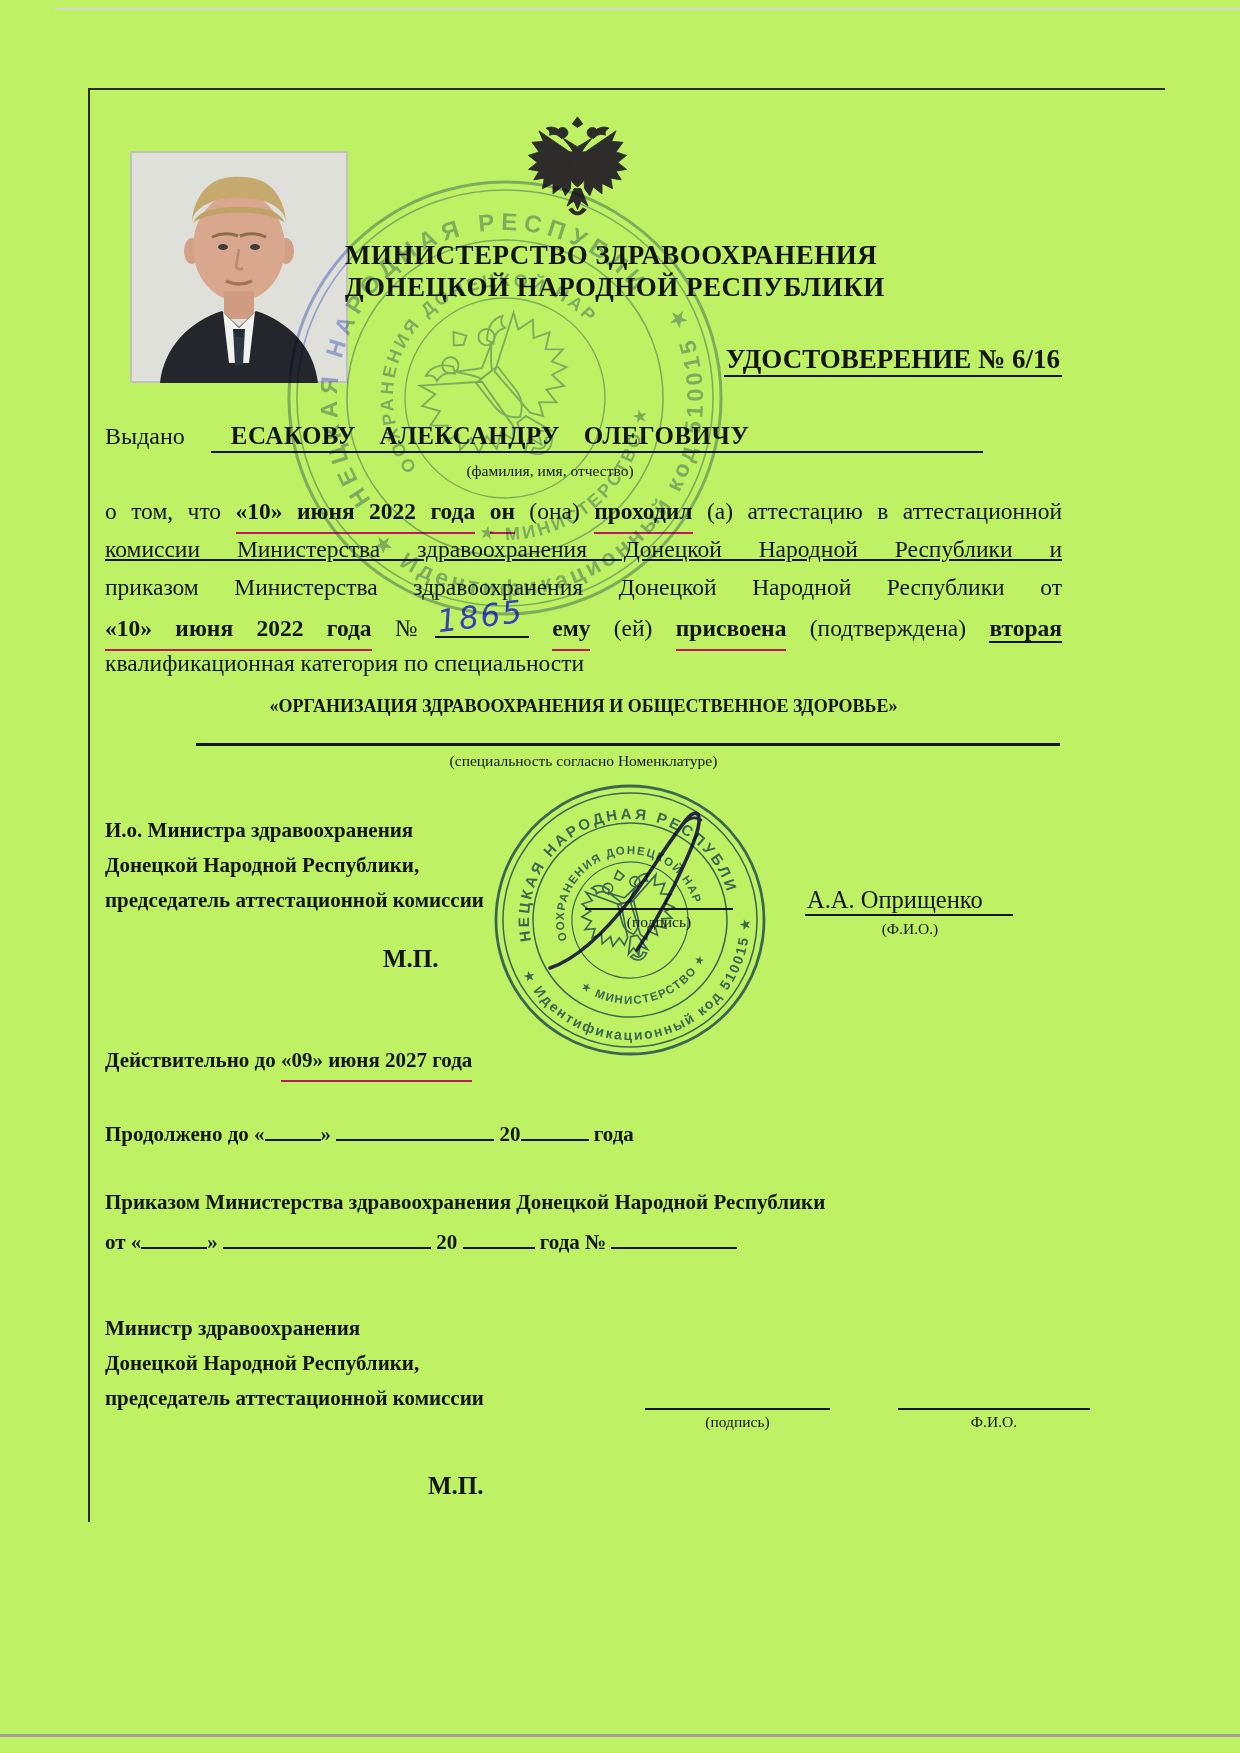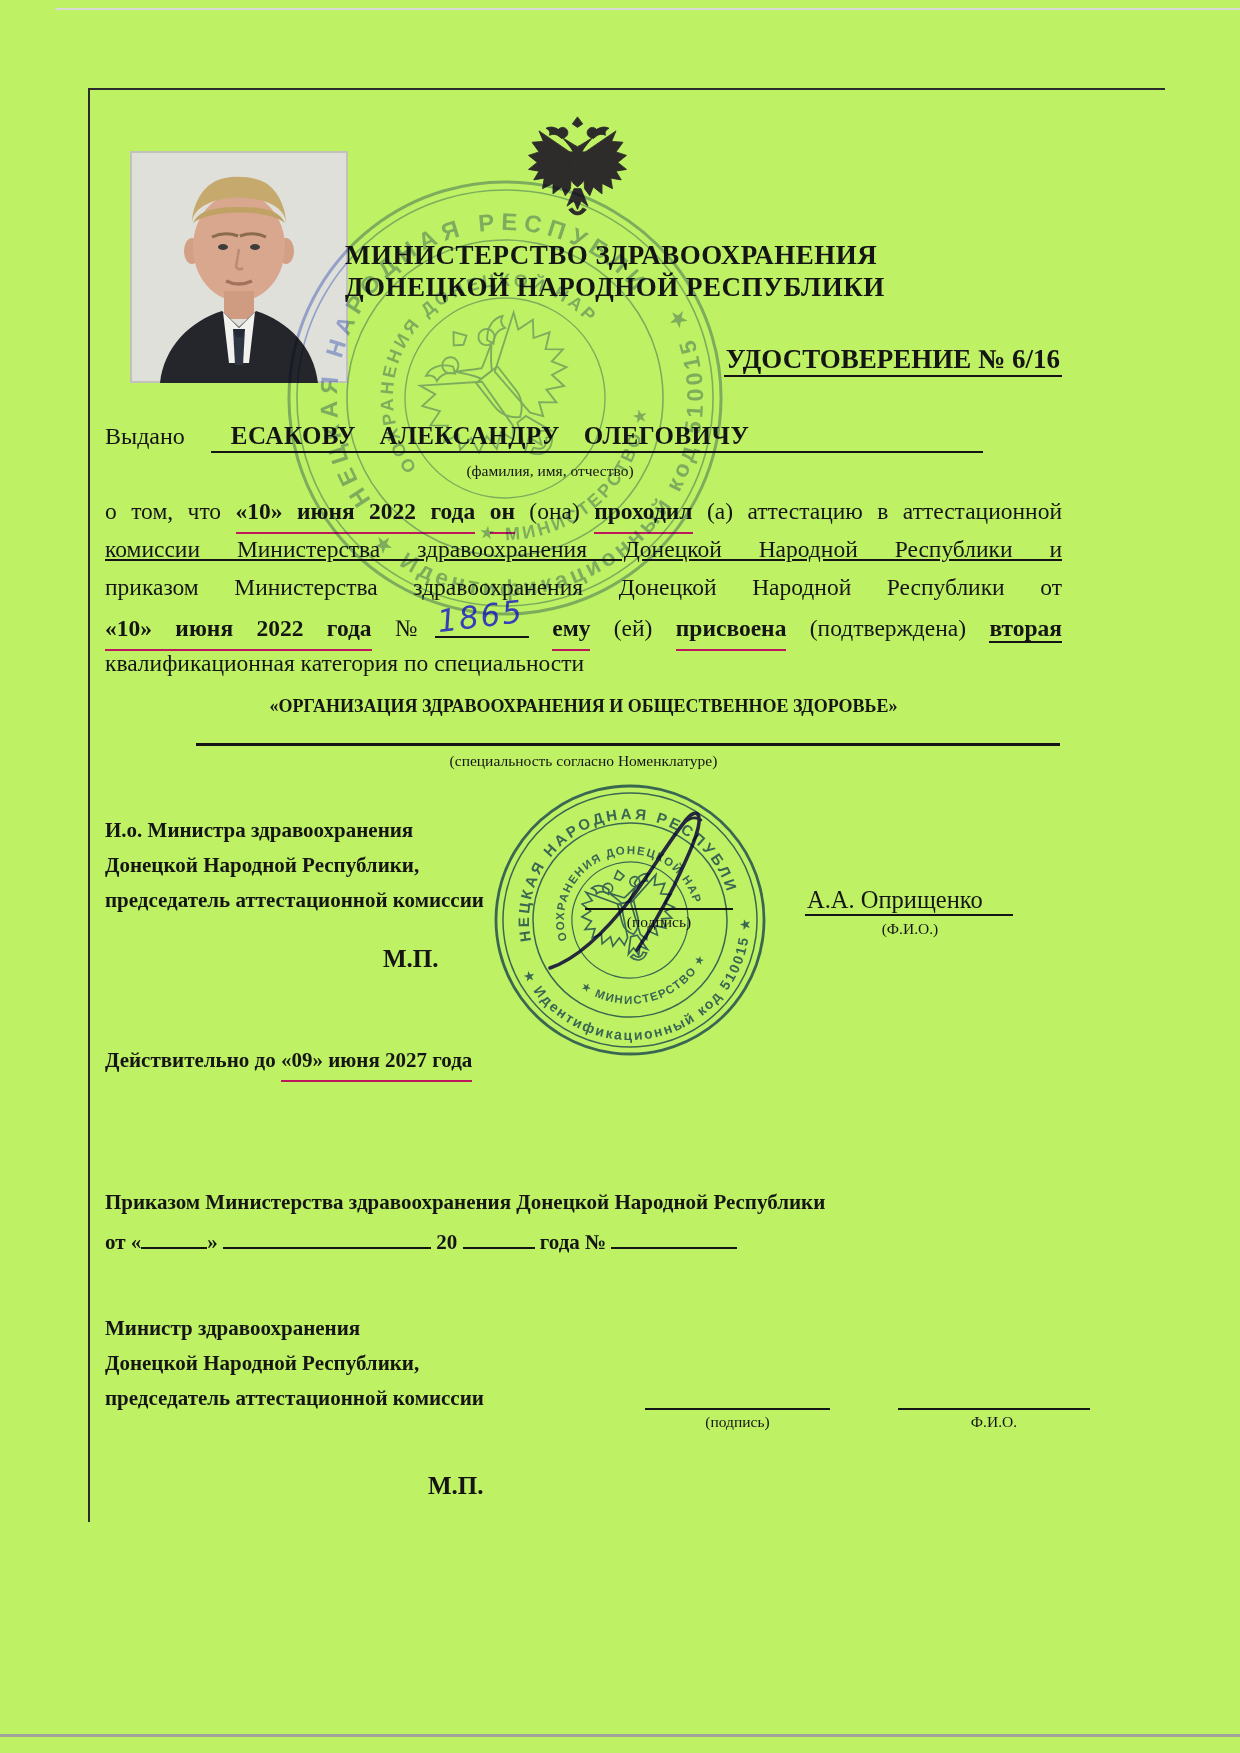--- a/index.html
+++ b/index.html
@@ -161,20 +161,21 @@
     </g>
   </svg>
 
   <svg class="abs stamp" style="left:535px;top:800px;" width="200" height="190" viewBox="0 0 200 190">
     <path d="M15,168 C45,158 75,126 98,96 C118,68 138,36 148,24 C156,12 163,10 164,18 C166,30 151,60 139,86 C125,114 110,138 102,150" fill="none" stroke="#322a9e" stroke-width="3.6" stroke-linecap="round"></path>
     <path d="M148,24 C154,18 160,16 166,20" fill="none" stroke="#322a9e" stroke-width="2.6" stroke-linecap="round"></path>
   </svg>
 
   <div class="abs boldline" style="left:105px;top:1048px;"><span>Действительно до </span><span class="u" style="border-bottom-width:2.5px;">«09» июня 2027 года</span></div>
 
+  <div class="abs boldline" style="left:105px;top:1118px;"><span>Продолжено до «</span><span class="bl" style="width:56px;"></span><span>»</span><span>&nbsp;</span><span class="bl" style="width:158px;"></span><span>&nbsp;</span><span>20</span><span class="bl" style="width:68px;"></span><span>&nbsp;</span><span>года</span></div>
 
   <div class="abs boldline" style="left:105px;top:1190px;">Приказом Министерства здравоохранения Донецкой Народной Республики</div>
   <div class="abs boldline" style="left:105px;top:1226px;"><span>от «</span><span class="bl" style="width:66px;"></span><span>»</span><span>&nbsp;</span><span class="bl" style="width:208px;"></span><span>&nbsp;</span><span>20</span><span>&nbsp;</span><span class="bl" style="width:72px;"></span><span>&nbsp;</span><span>года №</span><span>&nbsp;</span><span class="bl" style="width:126px;"></span></div>
 
   <div class="abs boldline" style="left:105px;top:1316px;">Министр здравоохранения</div>
   <div class="abs boldline" style="left:105px;top:1351px;">Донецкой Народной Республики,</div>
   <div class="abs boldline" style="left:105px;top:1386px;">председатель аттестационной комиссии</div>
   <div class="abs sigline" style="left:645px;top:1380px;width:185px;height:28px;"></div>
   <div class="abs small center" style="left:645px;top:1413px;width:185px;">(подпись)</div>
   <div class="abs sigline" style="left:898px;top:1380px;width:192px;height:28px;"></div>

